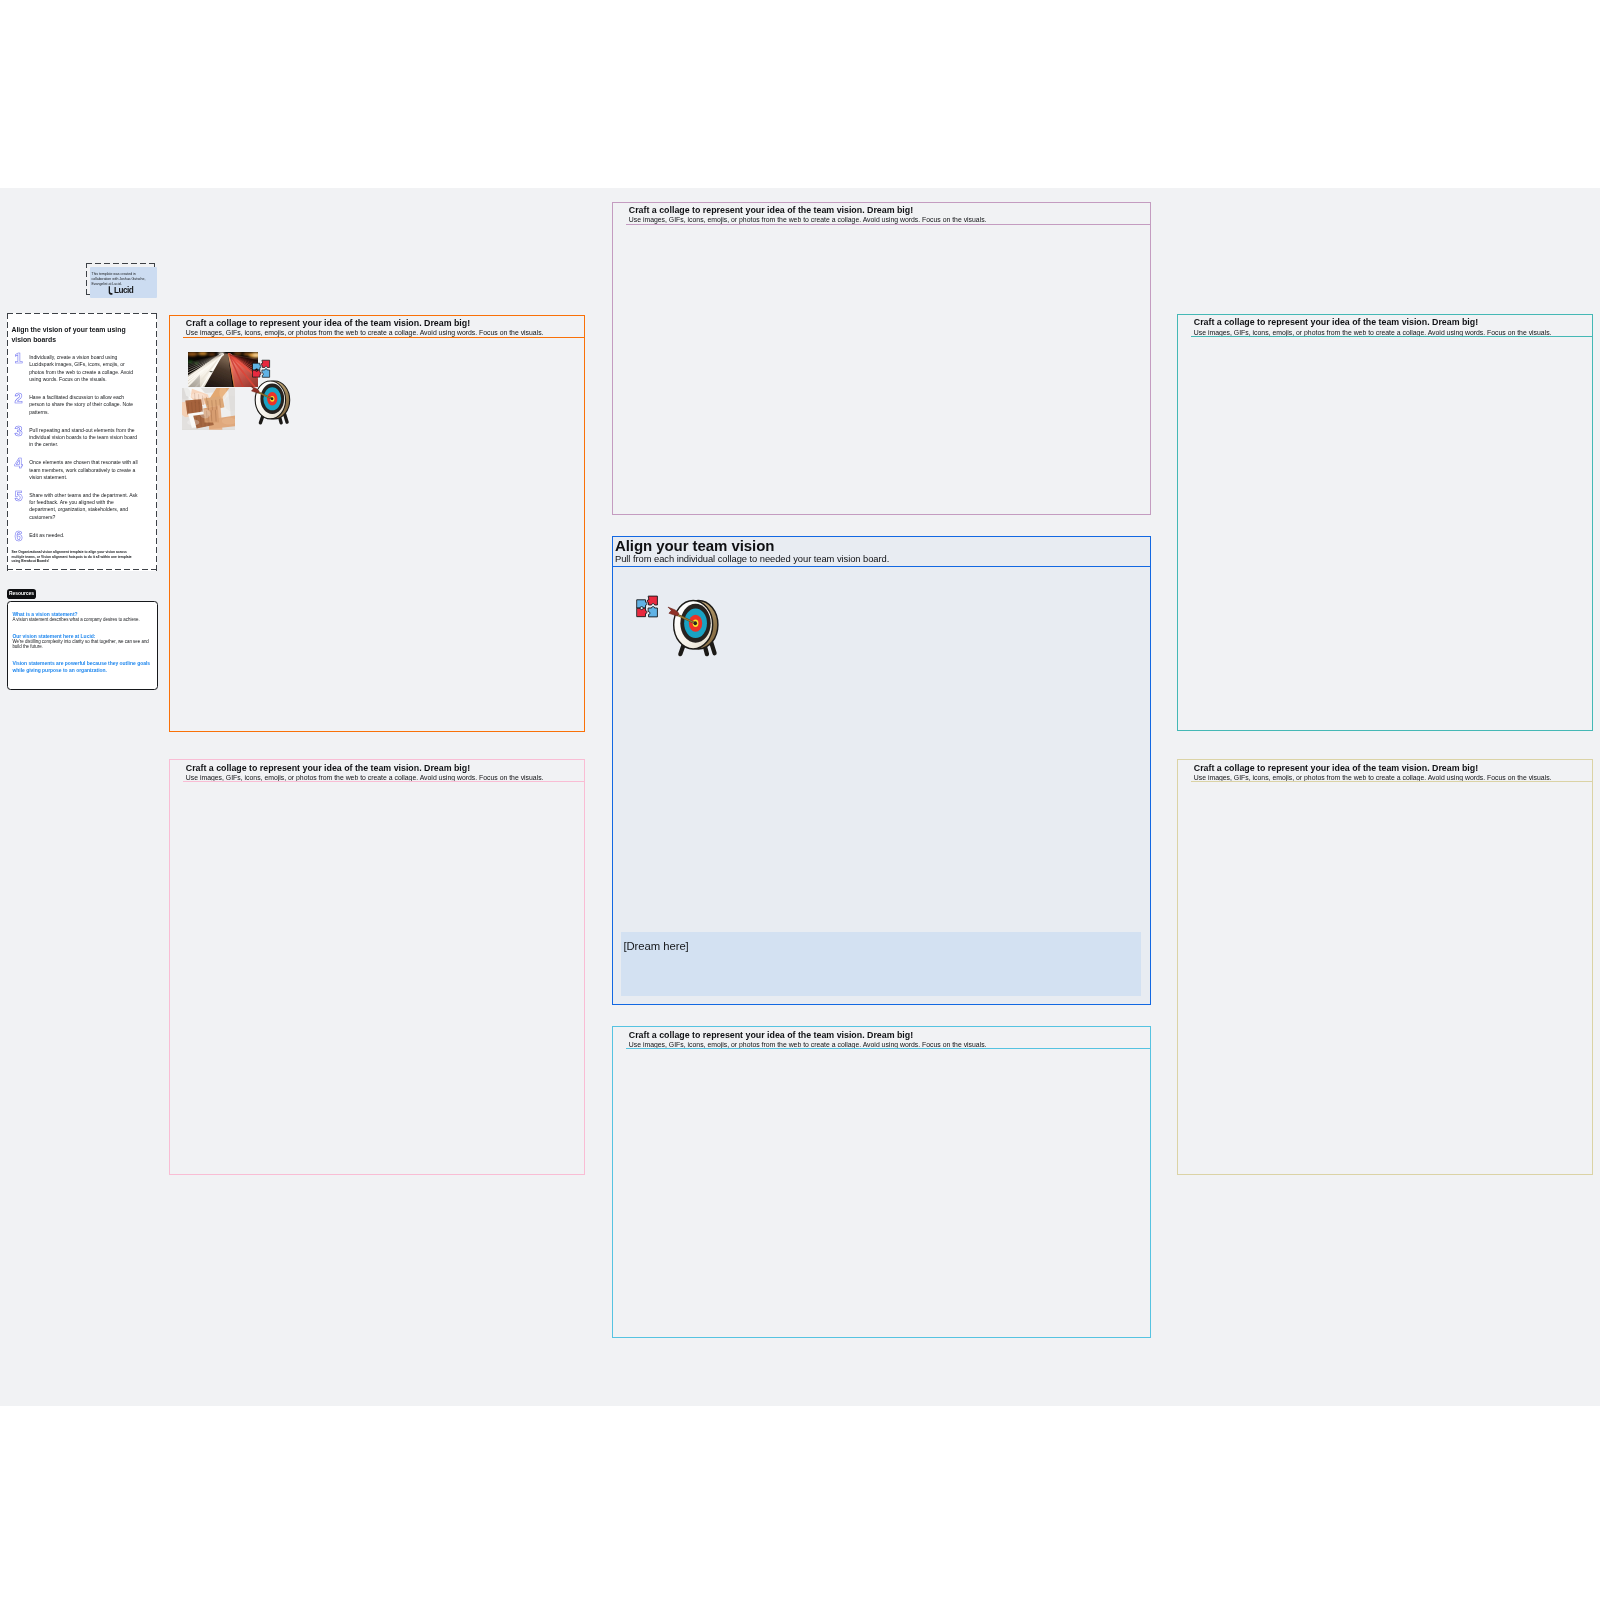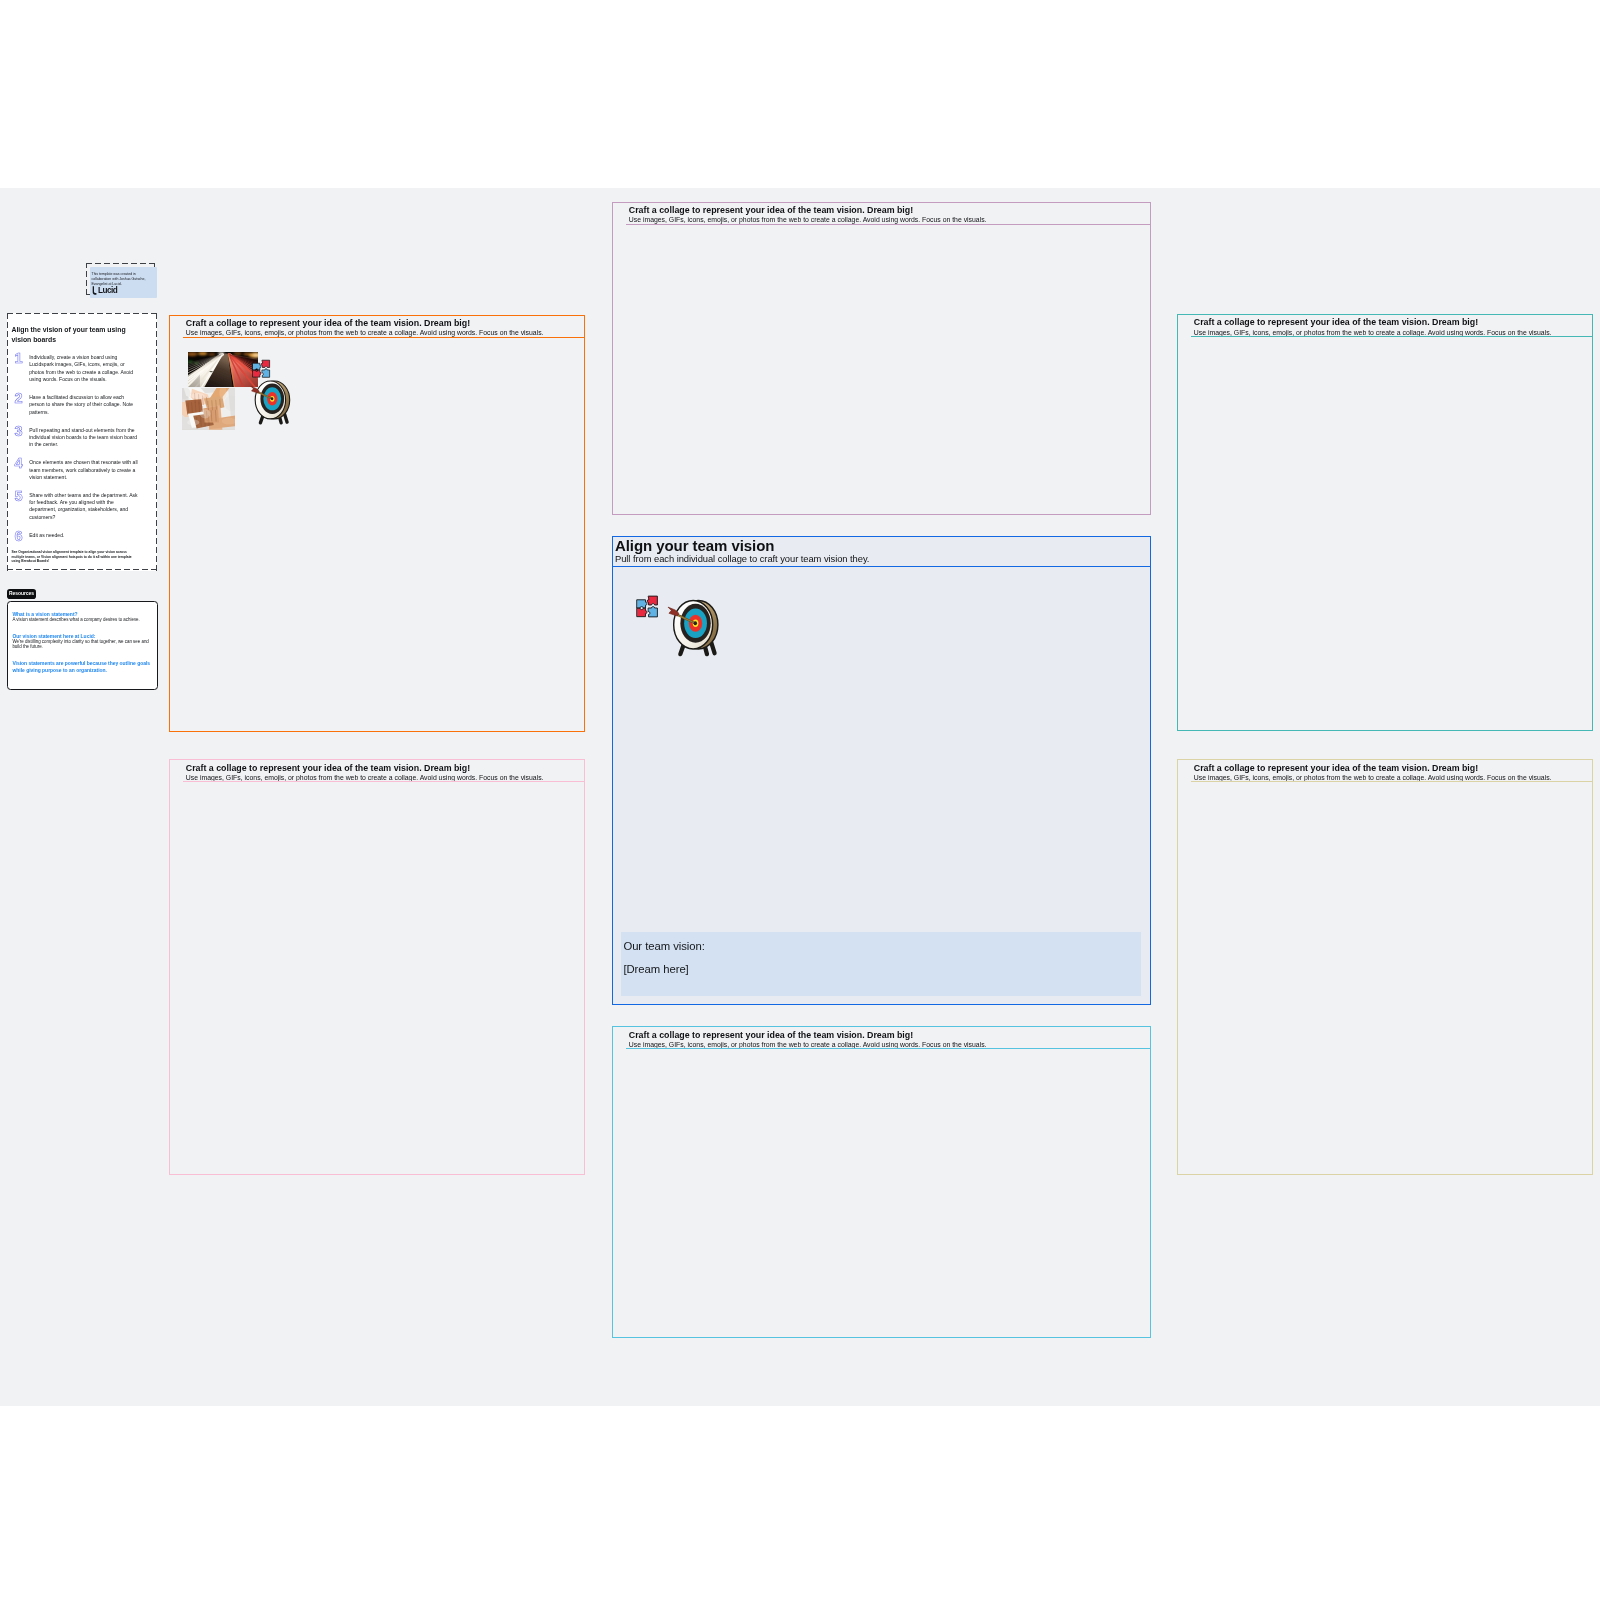--- a/index.html
+++ b/index.html
@@ -35,21 +35,21 @@
        repeating-linear-gradient(90deg,#3d4146 0 6.2px,transparent 6.2px 9px),
        repeating-linear-gradient(0deg,#3d4146 0 6.2px,transparent 6.2px 9px),
        repeating-linear-gradient(0deg,#3d4146 0 6.2px,transparent 6.2px 9px);
      background-size:100% 1.4px,100% 1.4px,1.4px 100%,1.4px 100%;
      background-position:0 0,0 100%,0 0,100% 0;
      background-repeat:no-repeat;}
   #attrWrap{left:86px;top:263px;width:69px;height:32px;}
   #attrNote{position:absolute;left:89.5px;top:267px;width:67.5px;height:31px;background:#ccdcf1;
       box-sizing:border-box;padding:5px 4px 0 2px;border-radius:1px;}
   #attrNote .an{font-size:3.5px;line-height:4.9px;color:#16181b;letter-spacing:-0.01px;}
-  #attrNote .logo{position:absolute;left:2px;bottom:3px;display:flex;align-items:flex-end;gap:1.4px;}
+  #attrNote .logo{position:absolute;left:18px;bottom:3px;display:flex;align-items:flex-end;gap:1.4px;}
   #lucidWord{font-size:8.2px;line-height:8.2px;font-weight:bold;color:#16181b;letter-spacing:-0.5px;}
 
   #steps{left:7.4px;top:313px;width:150px;height:257.5px;background:#fff;padding:0;}
   #steps h2{margin:0;position:absolute;left:4.1px;top:12px;width:120px;
       font-size:6.9px;line-height:9.9px;font-weight:bold;color:#16181b;letter-spacing:-0.02px;}
   #stepList{position:absolute;left:0;top:41.2px;right:0;}
   .step{position:relative;padding-left:21.8px;min-height:10px;margin-bottom:10.7px;}
   .step .num{position:absolute;left:5.2px;top:-3.0px;width:12px;text-align:center;
       font-size:14.6px;line-height:14.6px;font-weight:bold;
       color:transparent;-webkit-text-stroke:0.55px #6a6df0;}
@@ -330,21 +330,21 @@
         <div class="t1">Craft a collage to represent your idea of the team vision. Dream big!</div>
         <div class="t2">Use images, GIFs, icons, emojis, or photos from the web to create a collage. Avoid using words. Focus on the visuals.</div>
       </div>
       <div class="body"></div>
     </div>
   </div>
 
 <div id="centerPanel">
   <div class="chdr">
     <div class="c1">Align your team vision</div>
-    <div class="c2">Pull from each individual collage to craft your team vision they.</div>
+    <div class="c2">Pull from each individual collage to needed your team vision board.</div>
   </div>
   <div id="centerCanvas">
     <div class="art-target" style="left:54.9px;top:32.5px;width:59px;height:58px;">
         <svg viewBox="0 0 124 122" xmlns="http://www.w3.org/2000/svg">
  <defs>
   <linearGradient id="tgEdge" x1="0.1" y1="0" x2="1" y2="0.55">
     <stop offset="0" stop-color="#ddc79d"></stop>
               <stop offset="0.45" stop-color="#c2a878"></stop>
               <stop offset="1" stop-color="#8a7047"></stop>
   </linearGradient>
@@ -391,21 +391,20 @@
   <path d="M5 60 H19 C 17.5 68.5 34.5 68.5 33 60 H44 V71
            C 52.5 69.5 52.5 86.5 44 85 V99 H5 Z" fill="#e8293f"></path>
 
   <path d="M58 59 H72 C 70.5 50.5 87.5 50.5 86 59 H99 V100 H58 V89
            C 66.5 90.5 66.5 73.5 58 75 Z" fill="#60b2e5"></path>
  </g>
         </svg>
       </div>
   </div>
   <div id="visionBox">
-    <div>Our team vision:</div>
     <div>[Dream here]</div>
   </div>
 </div>
 
 <div id="attrWrap" class="dashframe"></div>
 <div id="attrNote">
   <div class="an">This template was created in collaboration with Joshua Gutsche, Evangelist at Lucid.</div>
   <div class="logo">
     <svg width="5" height="9" viewBox="0 0 10 18" style="margin-bottom:0.3px">
       <path d="M1.4 0.5 L1.4 12.4 C1.4 15.6 3.2 17.3 5.8 17.3 L8.8 17.3 L8.8 13.9 L6.3 13.9 C4.9 13.9 4 13 4 11.6 L4 0.5 Z" fill="#16181b"></path>

